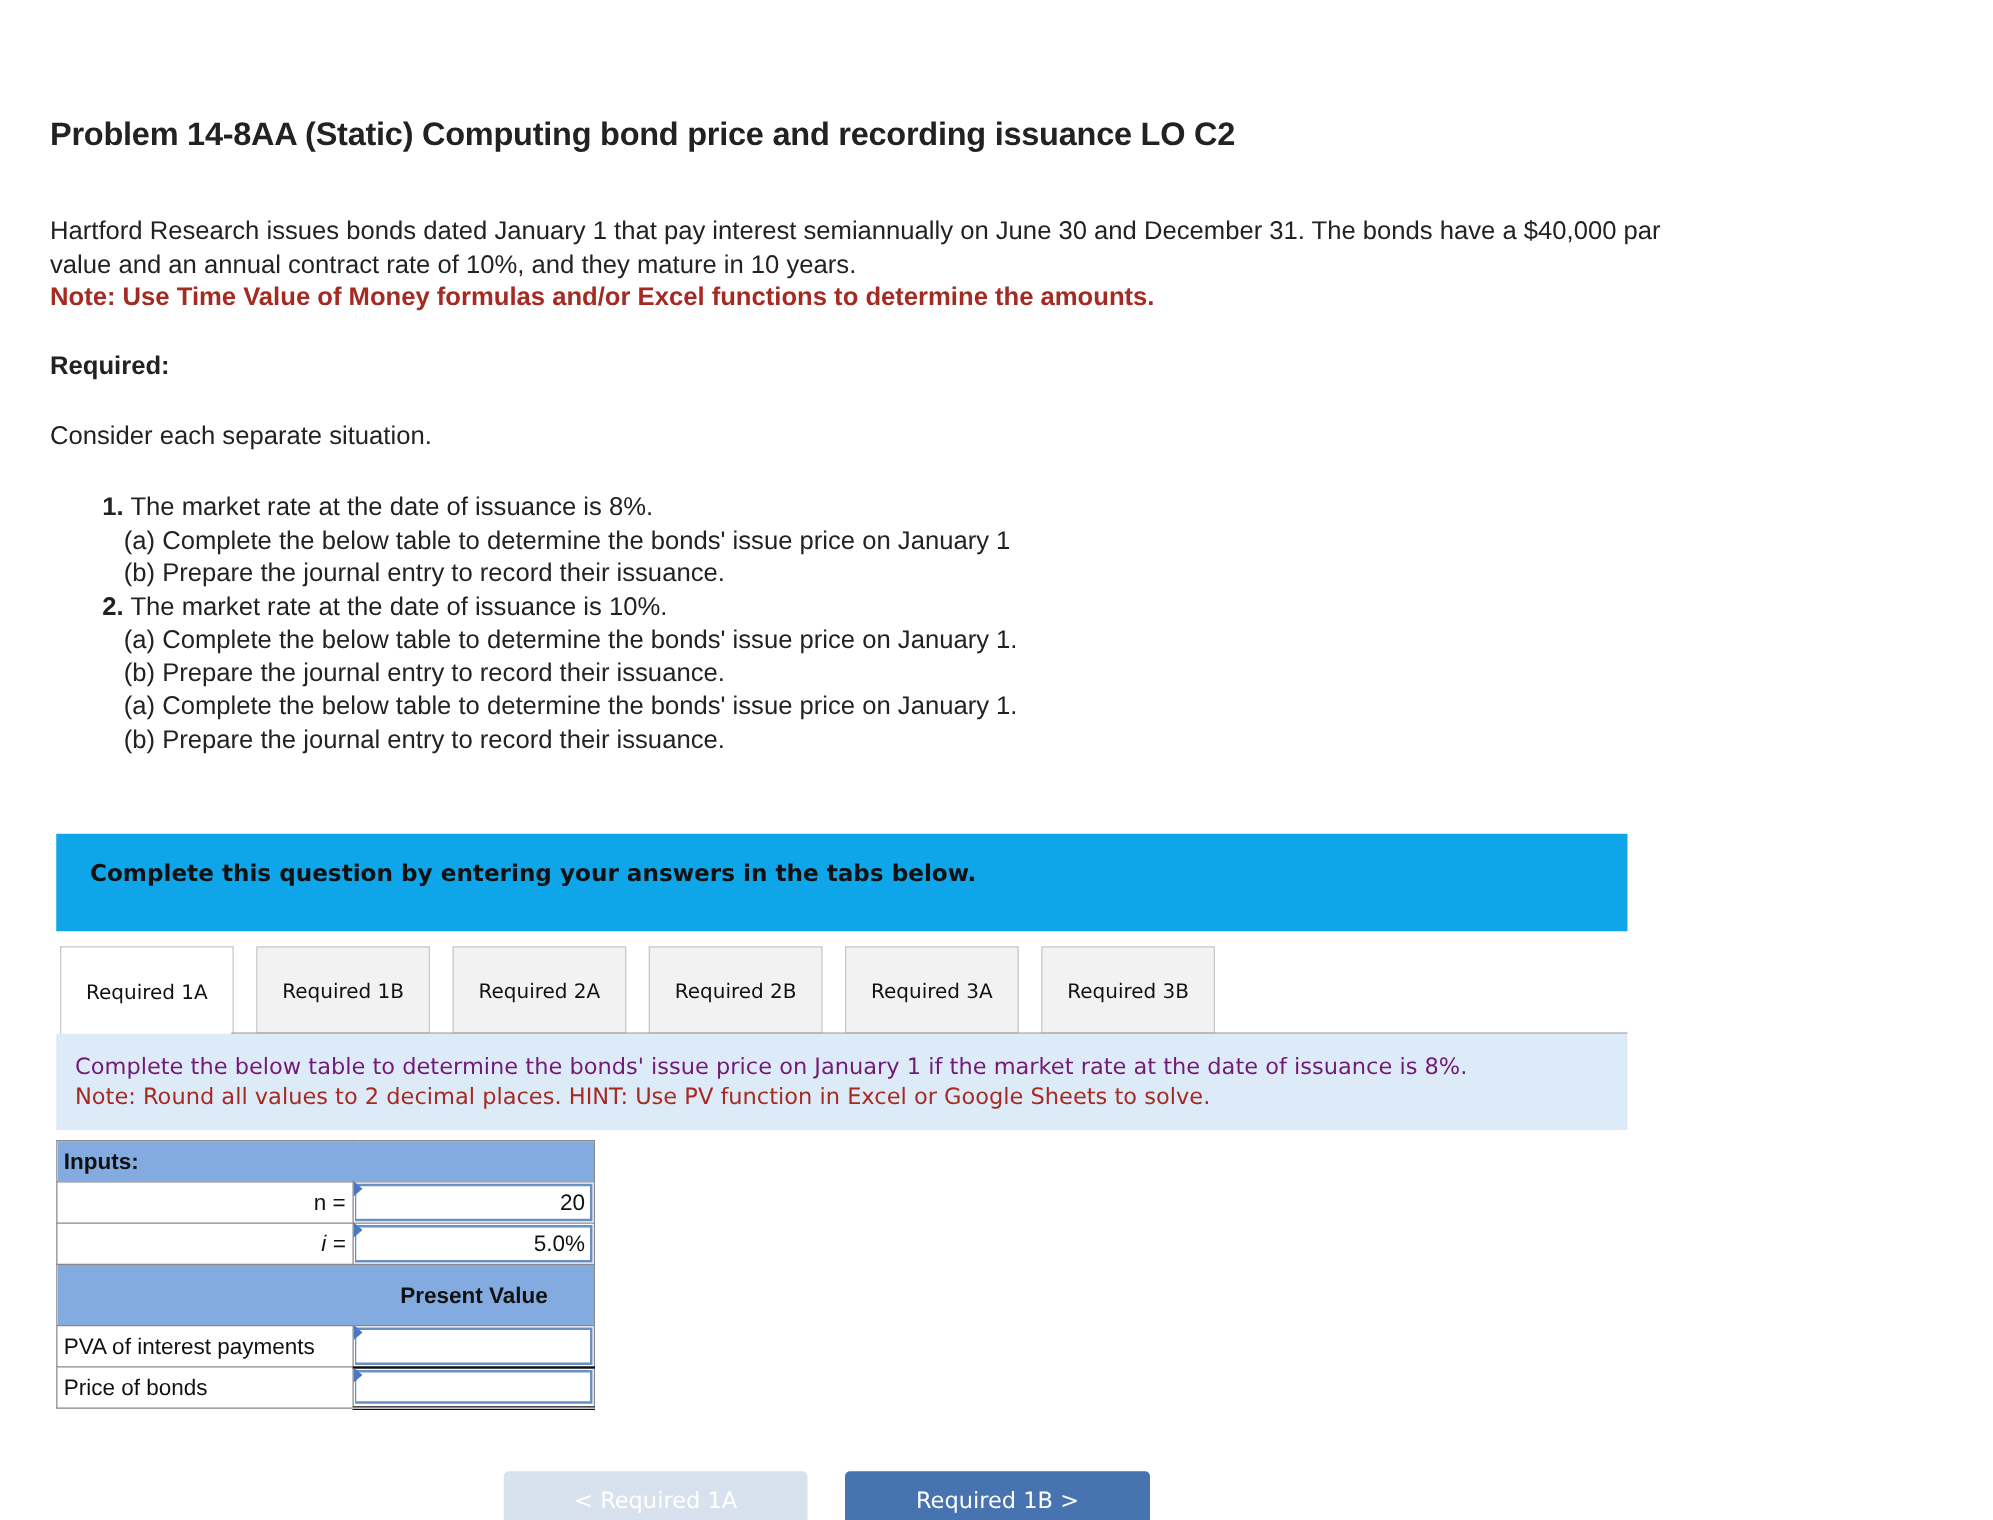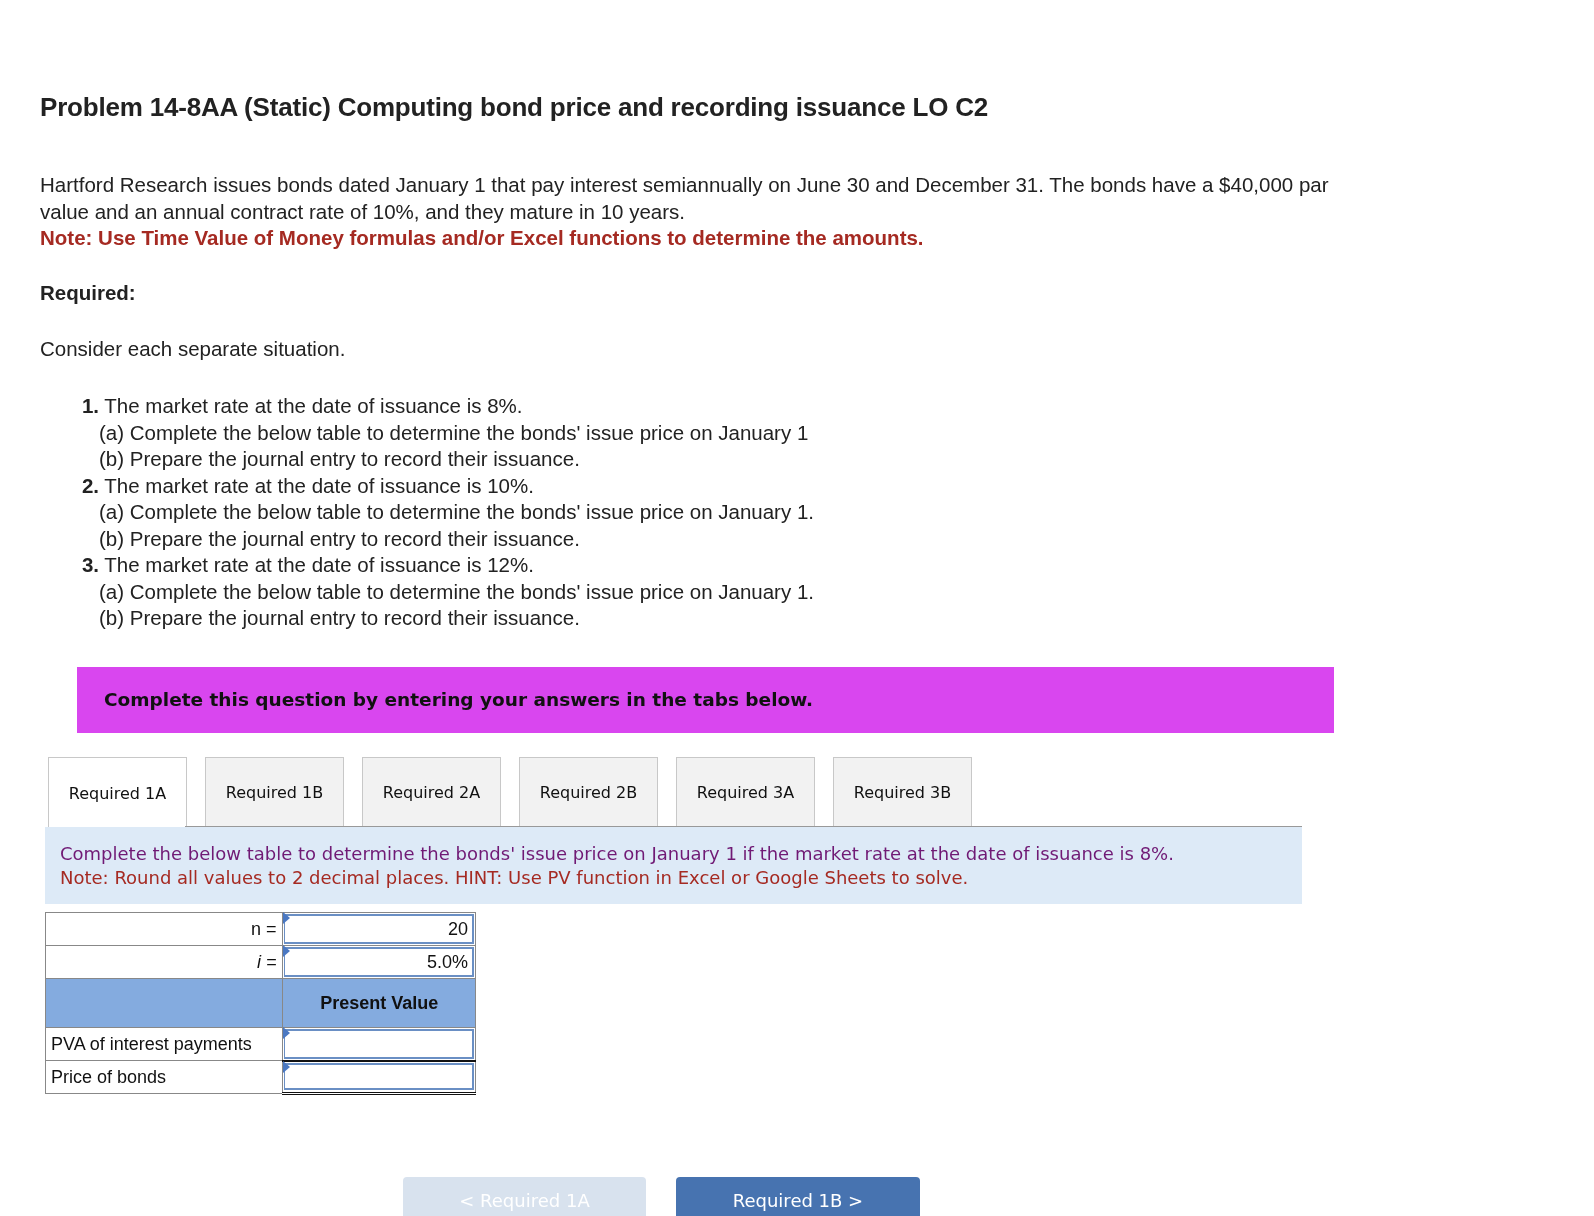--- a/index.html
+++ b/index.html
@@ -11,21 +11,21 @@
     .intro { position: absolute; left: 40px; top: 172px; width: 1340px; font-size: 20.5px; line-height: 26.5px; color: #222; }
     .intro .note { color: #a52a22; font-weight: bold; }
 
     .required-heading { position: absolute; left: 40px; top: 281px; font-size: 20.5px; font-weight: bold; color: #222; }
     .consider { position: absolute; left: 40px; top: 337px; font-size: 20.5px; color: #222; }
 
     .req-list { position: absolute; left: 72px; top: 393px; font-size: 20.5px; line-height: 26.5px; color: #222; }
     .req-item .num { font-weight: bold; display: inline-block; width: 27px; text-align: right; }
     .req-sub { padding-left: 27px; }
 
-    .instruction-box { position: absolute; left: 45px; top: 667px; width: 1257px; height: 66px; background: #d946ef; margin-left: 32px; }
+    .instruction-box { position: absolute; left: 45px; top: 667px; width: 1257px; height: 78px; background: #0ea5e9; }
     .instruction-box .text { position: absolute; left: 27px; top: 22px; font-family: "DejaVu Sans", sans-serif; font-weight: bold; font-size: 18.5px; color: #111; }
 
     .tabs { position: absolute; left: 48px; top: 757px; height: 70px; display: flex; }
     .tab { width: 139px; height: 70px; border: 1px solid #c8c8c8; background: #f2f2f2; margin-right: 16px; display: flex; align-items: center; justify-content: center; font-family: "DejaVu Sans", sans-serif; font-size: 16px; color: #111; cursor: pointer; }
     .tab.active { background: #ffffff; border-bottom: none; height: 71px; }
     .tab-spacer { width: 2px; }
 
     .tab-line { position: absolute; left: 185px; top: 826px; width: 1117px; height: 1px; background: #999; }
 
     .tab-content-box { position: absolute; left: 45px; top: 827px; width: 1257px; height: 77px; background: #ddeaf7; }
@@ -70,21 +70,20 @@
     <div><span class="num">1.</span> <span>The market rate at the date of issuance is 8%.</span></div>
     <div class="req-sub">(a) Complete the below table to determine the bonds' issue price on January 1</div>
     <div class="req-sub">(b) Prepare the journal entry to record their issuance.</div>
   </div>
   <div class="req-item">
     <div><span class="num">2.</span> <span>The market rate at the date of issuance is 10%.</span></div>
     <div class="req-sub">(a) Complete the below table to determine the bonds' issue price on January 1.</div>
     <div class="req-sub">(b) Prepare the journal entry to record their issuance.</div>
   </div>
   <div class="req-item">
-    <div><span class="num">3.</span> <span>The market rate at the date of issuance is 12%.</span></div>
     <div class="req-sub">(a) Complete the below table to determine the bonds' issue price on January 1.</div>
     <div class="req-sub">(b) Prepare the journal entry to record their issuance.</div>
   </div>
 </div>
 
 <div class="instruction-box">
   <div class="text">Complete this question by entering your answers in the tabs below.</div>
 </div>
 
 <div class="tabs">
@@ -102,20 +101,24 @@
 </div>
 <div class="tab-line"></div>
 
 <div class="tab-content-box">
   <div class="line1">Complete the below table to determine the bonds' issue price on January 1 if the market rate at the date of issuance is 8%.</div>
   <div class="line2">Note: Round all values to 2 decimal places. HINT: Use PV function in Excel or Google Sheets to solve.</div>
 </div>
 
 <table class="calc-table">
   <tbody>
+      <tr class="hdr">
+    <td class="label">Inputs:</td>
+    <td class="value"></td>
+  </tr>
   <tr>
     <td class="label right-label">n =</td>
     <td class="value">
       <div class="cell-input">20</div>
       <span class="flag"></span>
     </td>
   </tr>
   <tr>
     <td class="label right-label"><i>i =</i></td>
     <td class="value">

